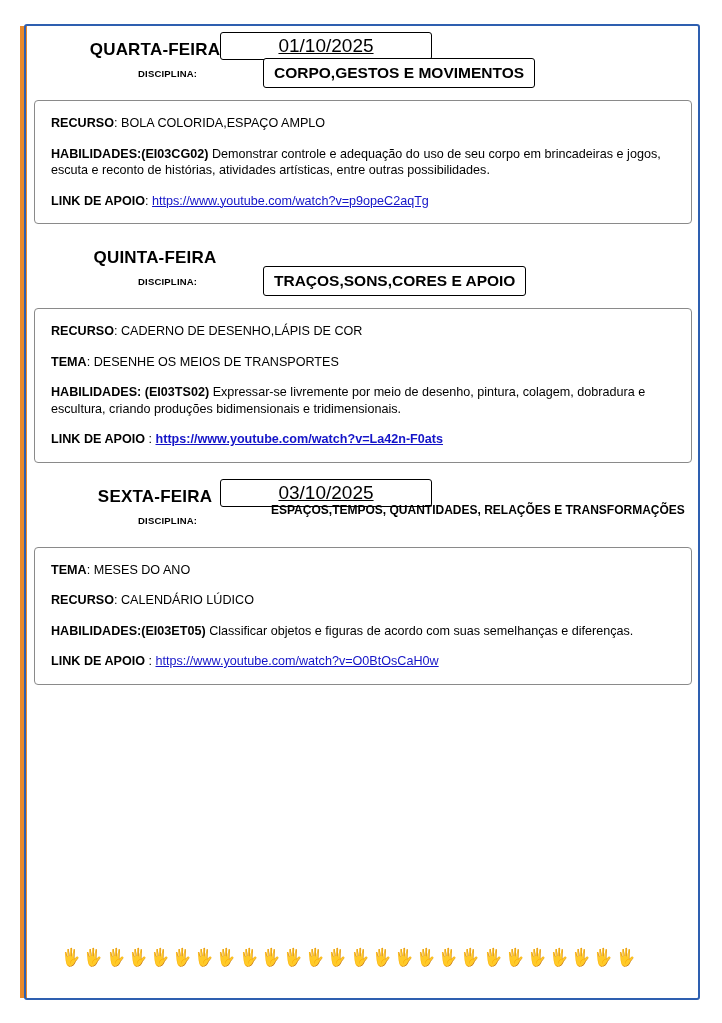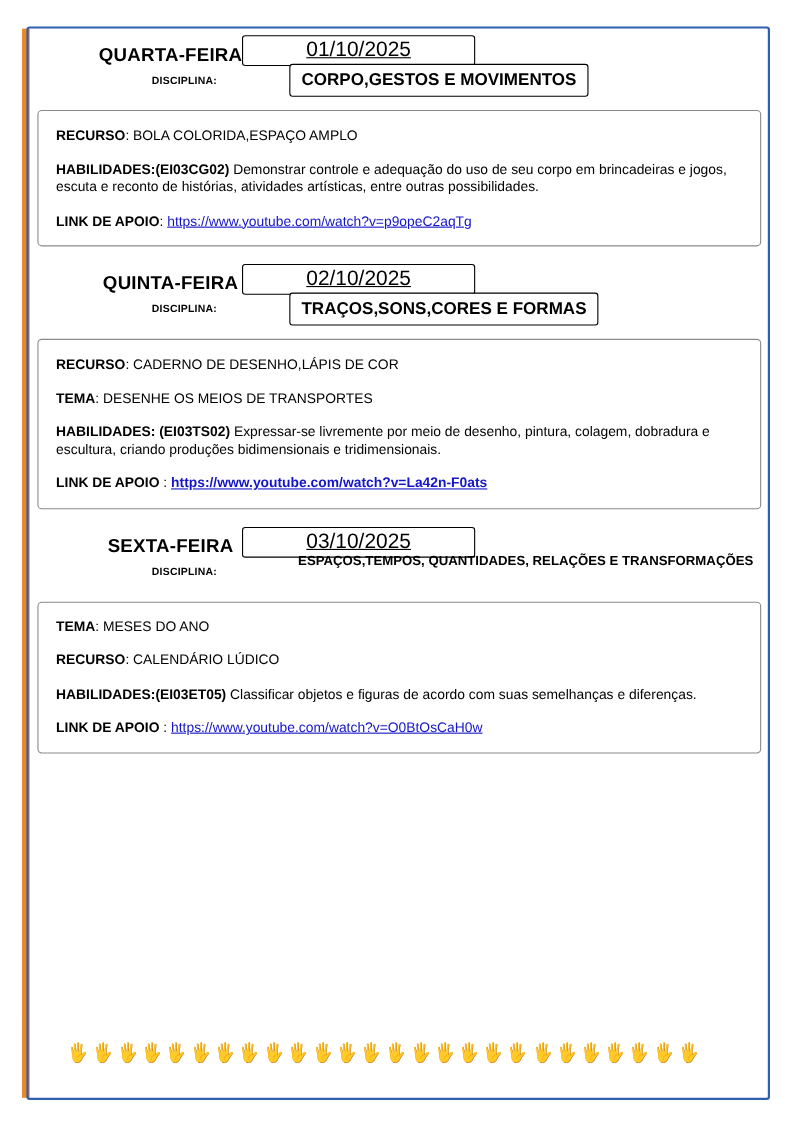--- a/index.html
+++ b/index.html
@@ -197,23 +197,22 @@
       <div class="detail-box">
         <p><span class="lbl">RECURSO</span><span>: BOLA COLORIDA,ESPAÇO AMPLO</span></p>
         <p><span class="lbl">HABILIDADES:(EI03CG02)</span><span> Demonstrar controle e adequação do uso de seu corpo em brincadeiras e jogos, escuta e reconto de histórias, atividades artísticas, entre outras possibilidades.</span></p>
         <p><span class="lbl">LINK DE APOIO</span><span>: </span><a class="link" href="#">https://www.youtube.com/watch?v=p9opeC2aqTg</a></p>
       </div>
     </div>
 
     <div class="day-block">
       <div class="head-row">
         <div class="weekday">QUINTA-FEIRA</div>
-        <div class="date-box">02/10/2025</div>
         <div class="disc-label">DISCIPLINA:</div>
-        <div class="disc-box">TRAÇOS,SONS,CORES E FORMAS</div>
+        <div class="disc-box">TRAÇOS,SONS,CORES E APOIO</div>
       </div>
       <div class="detail-box">
         <p><span class="lbl">RECURSO</span><span>: CADERNO DE DESENHO,LÁPIS DE COR</span></p>
         <p><span class="lbl">TEMA</span><span>: DESENHE OS MEIOS DE TRANSPORTES</span></p>
         <p><span class="lbl">HABILIDADES: (EI03TS02)</span><span> Expressar-se livremente por meio de desenho, pintura, colagem, dobradura e escultura, criando produções bidimensionais e tridimensionais.</span></p>
         <p><span class="lbl">LINK DE APOIO</span><span> : </span><a class="link bold" href="#">https://www.youtube.com/watch?v=La42n-F0ats</a></p>
       </div>
     </div>
 
     <div class="day-block">

